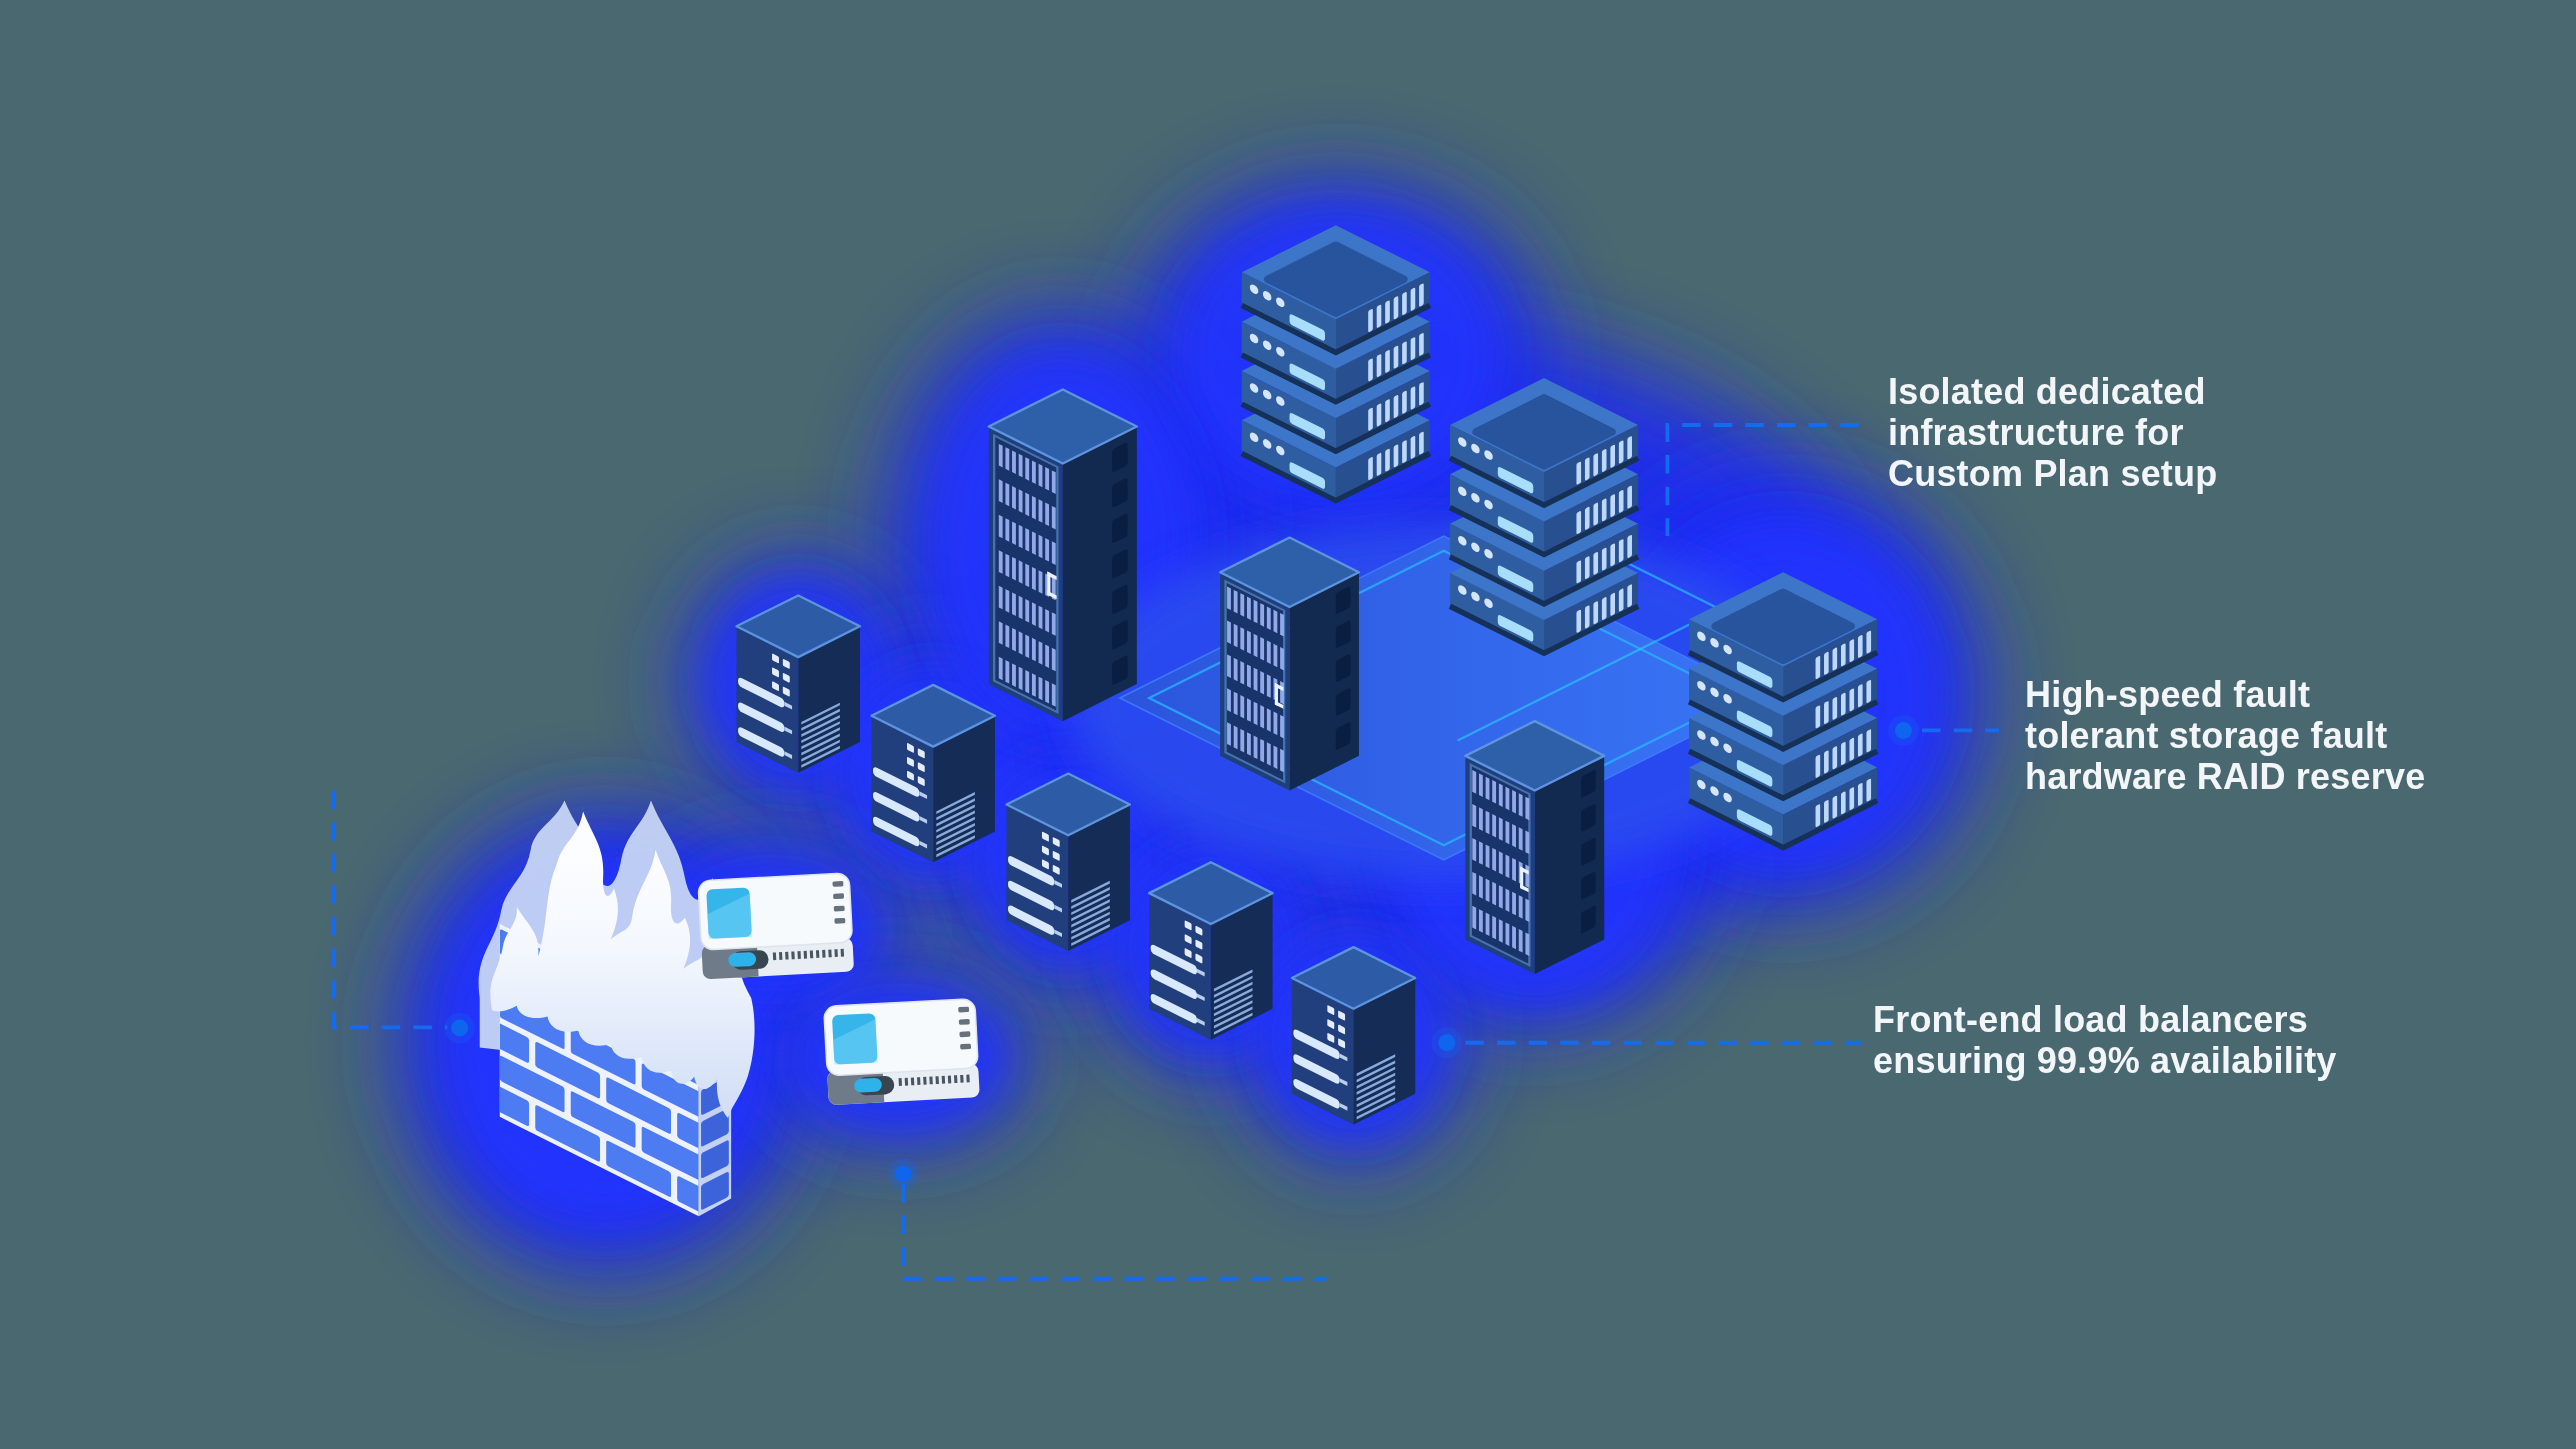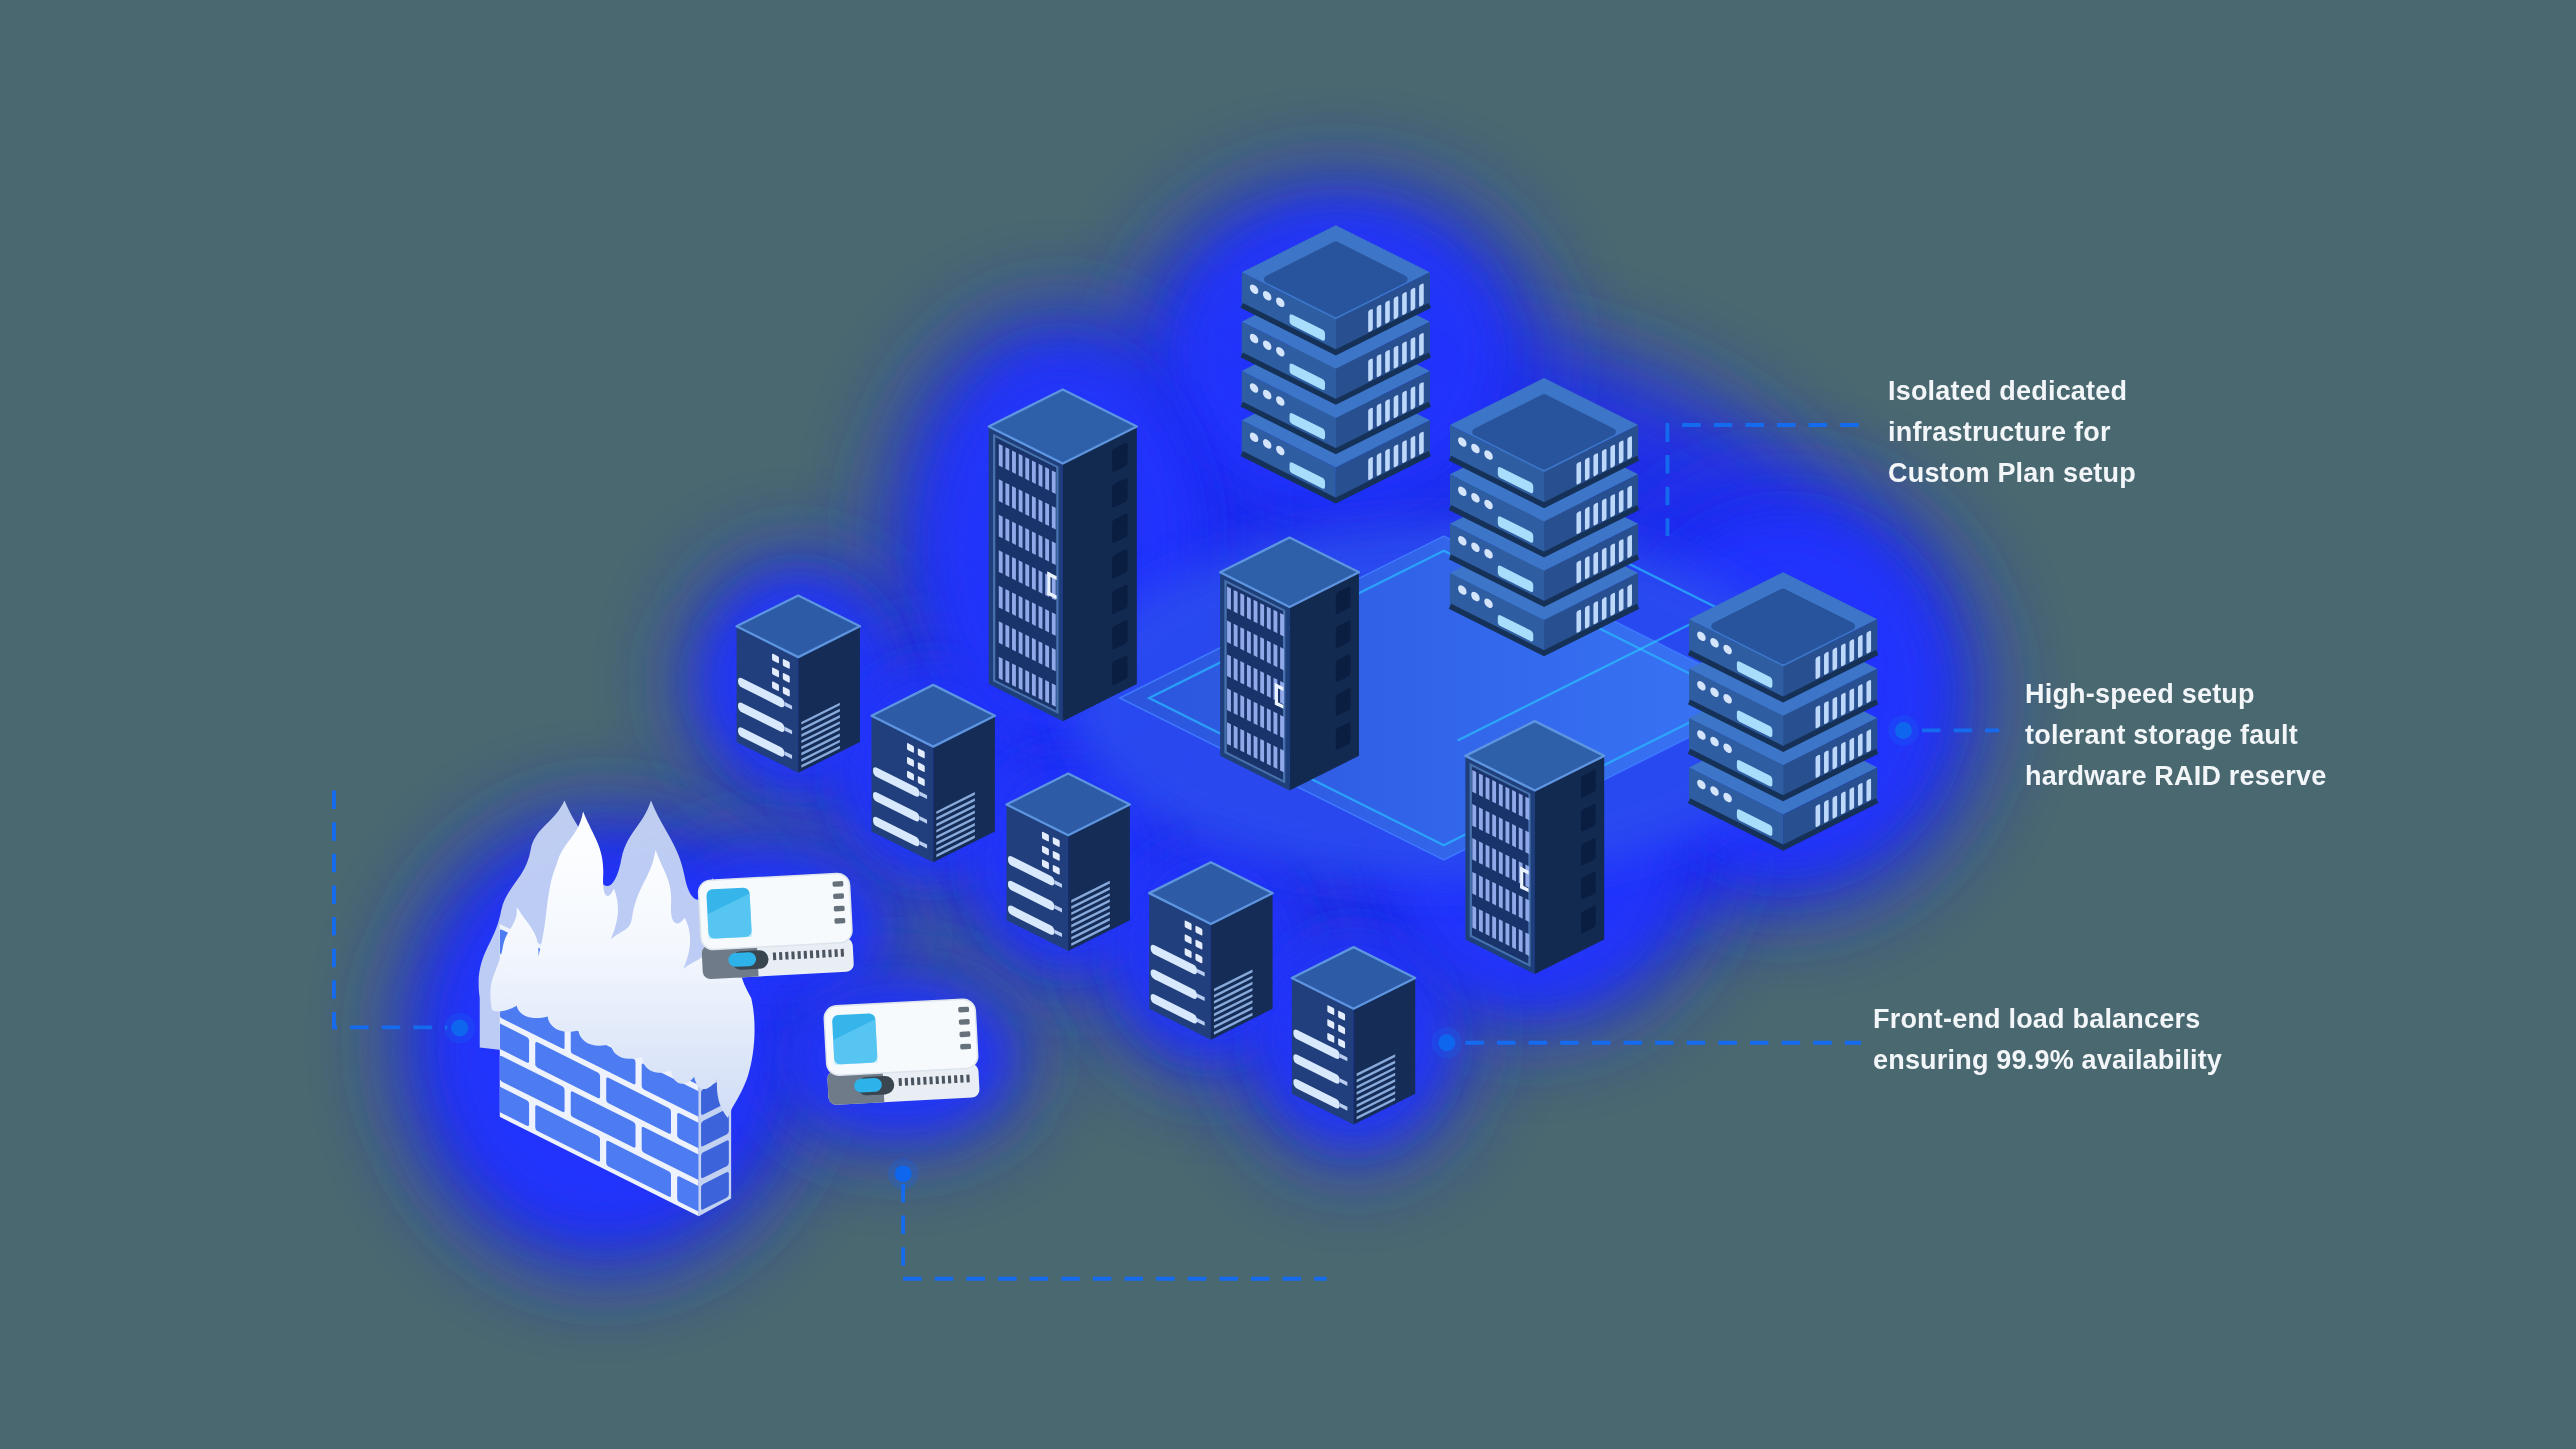--- a/index.html
+++ b/index.html
@@ -1,19 +1,19 @@
 <!DOCTYPE html>
 <html style="font-size:12.3px"><head>
 <meta charset="utf-8">
 <style>
   html,body{margin:0;padding:0;background:#4a6870;}
   .stage{position:relative;width:2576px;height:1450px;background:#4a6870;overflow:hidden;
          font-family:"Liberation Sans", sans-serif;}
   .scene-svg{position:absolute;left:0;top:0;}
-  .annotation{position:absolute;color:#f3f6f9;font-size:27px;line-height:41px;
+  .annotation{position:absolute;color:#f3f6f9;font-size:36px;line-height:41px;
               font-weight:700;letter-spacing:0.2px;}
   .annotation div{white-space:nowrap;}
 </style>
 </head>
 <body>
 
 <div class="stage">
 
 <svg class="scene-svg" width="2576" height="1450" viewBox="0 0 3340 1880">
 <defs>
@@ -362,21 +362,21 @@
 </svg>
 
 
 <div class="annotation" style="left:1888px;top:371px">
   <div>Isolated dedicated</div>
   <div>infrastructure for</div>
   <div>Custom Plan setup</div>
 </div>
 
 <div class="annotation" style="left:2025px;top:674px">
-  <div>High-speed setup</div>
+  <div>High-speed fault</div>
   <div>tolerant storage fault</div>
   <div>hardware RAID reserve</div>
 </div>
 
 <div class="annotation" style="left:1873px;top:999px">
   <div>Front-end load balancers</div>
   <div>ensuring 99.9% availability</div>
 </div>
 
 

